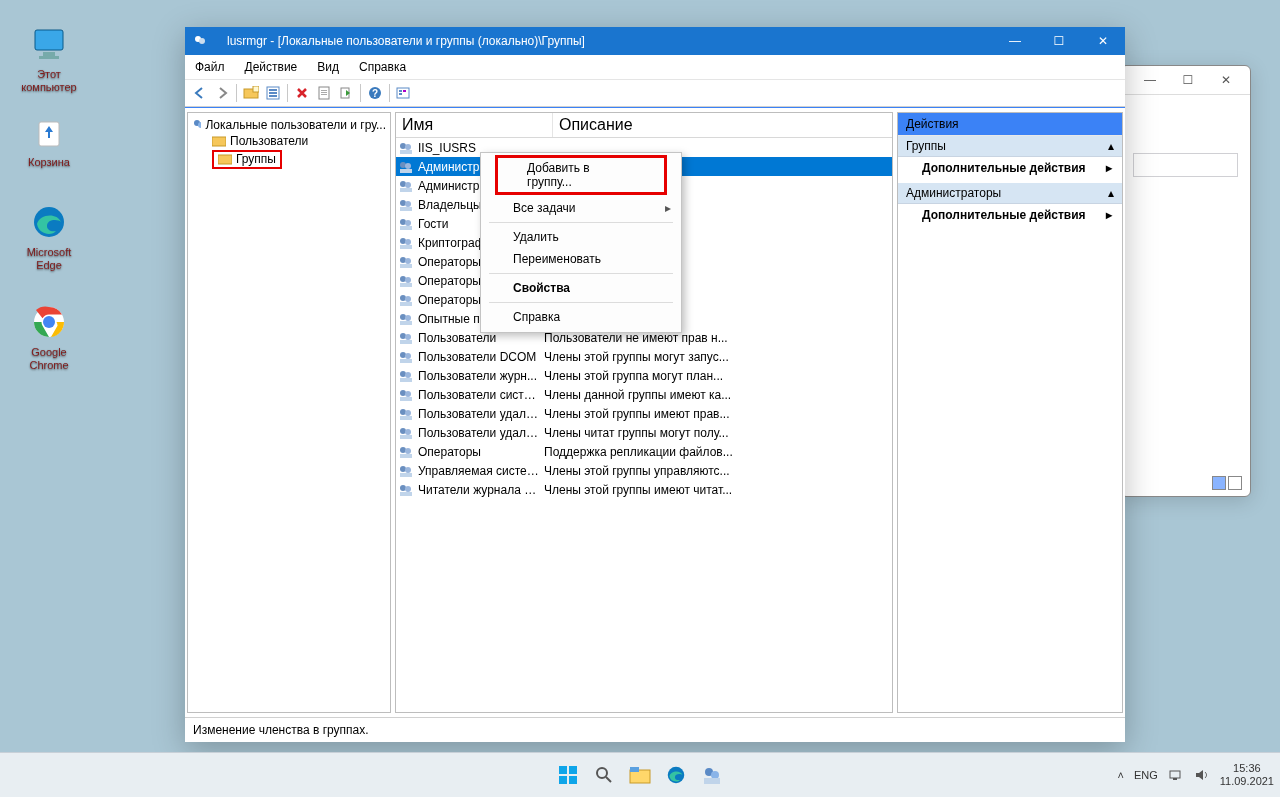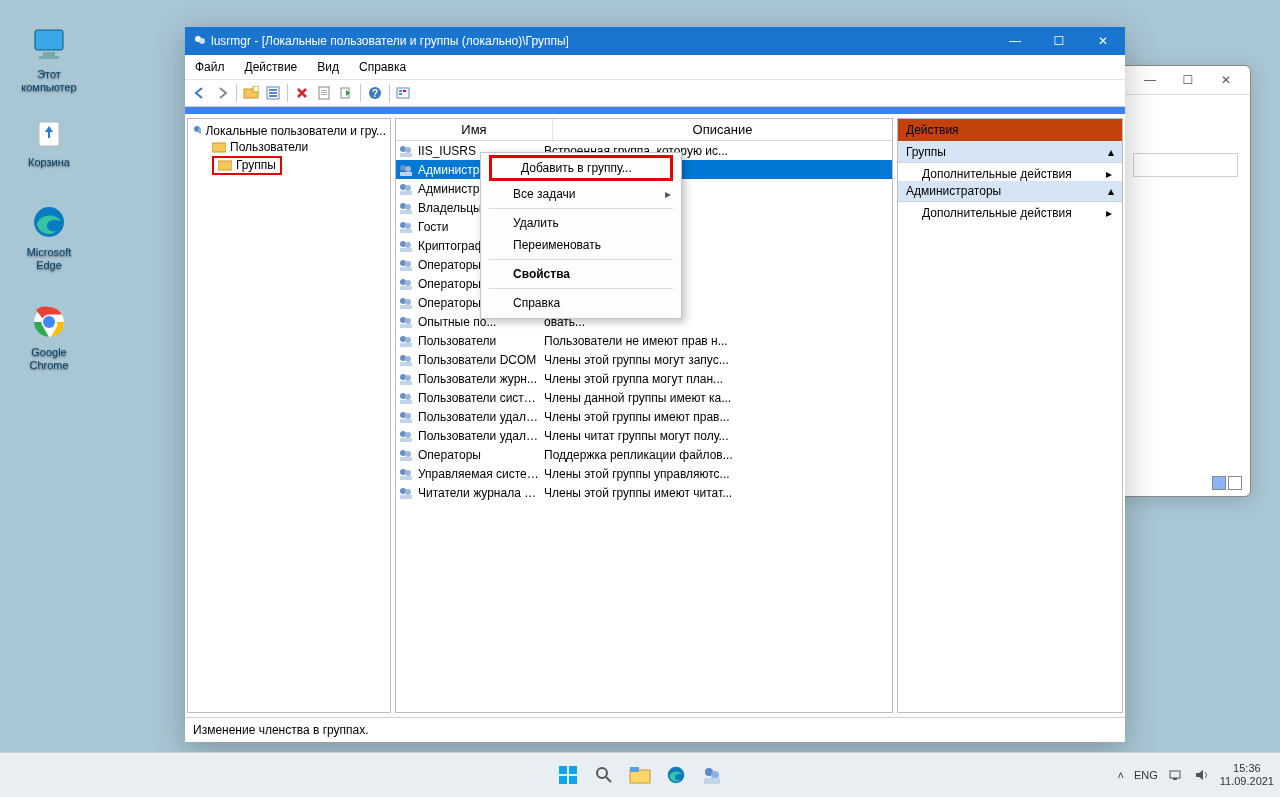--- a/index.html
+++ b/index.html
@@ -8,70 +8,70 @@
     --panel-bg: #ffffff;
     --head-bg: #f0f0f0;
     --sel-bg: #0078d4;
     --desktop: #a9c6d4;
     --taskbar: #e8eef2;
     --highlight: #e60000;
   }
   html,body{margin:0;padding:0;height:100%;font-family:"Segoe UI",Arial,sans-serif;font-size:12px;background:var(--desktop);overflow:hidden;}
   .desktop{position:relative;width:1280px;height:797px;}
   
-  .di{position:absolute;left:14px;width:70px;text-align:center;color:#0c4a6e;text-shadow:0 1px 2px rgba(0,0,0,.6);}
+  .di{position:absolute;left:14px;width:70px;text-align:center;color:#7f1d1d;text-shadow:0 1px 2px rgba(0,0,0,.6);}
   .di .ic{width:44px;height:44px;margin:0 auto 2px;border-radius:4px;display:flex;align-items:center;justify-content:center;}
   .di .lbl{font-size:11px;line-height:13px;}
   
   .bgwin{position:absolute;left:1120px;top:65px;width:129px;height:430px;background:#fff;border:1px solid #888;border-radius:6px;box-shadow:0 4px 20px rgba(0,0,0,.15);}
   .bgwin .tb{height:28px;display:flex;justify-content:flex-end;align-items:center;gap:2px;padding-right:6px;}
   .bgwin .btn{width:36px;height:20px;display:flex;align-items:center;justify-content:center;color:#555;border-radius:3px;}
   .bgwin .body{position:absolute;inset:28px 0 0 0;border-top:1px solid #ddd;}
   .bgwin .line{position:absolute;left:12px;right:12px;height:22px;border:1px solid #d0d0d4;background:#fff;}
   .bgwin .sq{position:absolute;right:8px;bottom:6px;width:12px;height:12px;border:1px solid #888;}
   .bgwin .sq.f{background:#8ab4ff;right:24px;}
   
   .win{position:absolute;left:185px;top:27px;width:940px;height:715px;background:#fff;box-shadow:0 8px 30px rgba(0,0,0,.25);display:flex;flex-direction:column;}
   .titlebar{height:28px;background:#1a75cf;color:#fff;display:flex;align-items:center;font-size:12px;}
-  .titlebar .ti{display:flex;align-items:center;gap:4px;padding-left:8px;flex:1;text-align:center;}
+  .titlebar .ti{display:flex;align-items:center;gap:20px;padding-left:8px;flex:1;text-align:center;}
   .titlebar .wbtn{width:44px;height:28px;display:flex;align-items:center;justify-content:center;color:#fff;}
   .menubar{height:24px;display:flex;align-items:center;border-bottom:1px solid #e5e5e5;}
   .menubar .mi{padding:3px 10px;}
   .toolbar{height:26px;display:flex;align-items:center;border-bottom:1px solid #d0d0d0;padding:0 4px;gap:0;}
   .tico{width:22px;height:22px;display:flex;align-items:center;justify-content:center;border-radius:2px;}
   .tsep{width:1px;height:18px;background:#c8c8c8;margin:0 3px;}
-  .content{flex:1;display:flex;border-top:7px solid #3b82f6;min-height:0;}
+  .content{flex:1;display:flex;border-top:1px solid #3b82f6;min-height:0;}
   .pane{background:#fff;border:1px solid #bdbdbd;margin:4px 2px;overflow:auto;}
   .tree{width:198px;padding:4px 2px;font-size:12px;}
   .tree .node{display:flex;align-items:center;gap:4px;padding:1px 2px;white-space:nowrap;}
   .tree .child{padding-left:22px;}
   .tree .sel{border:2px solid var(--highlight);padding:0 4px 1px;}
   .list{flex:1;display:flex;flex-direction:column;}
   .cols{display:flex;border-bottom:1px solid #d8d8d8;background:#fff;}
-  .col{padding:3px 6px;font-size:13px;text-align:center;}
+  .col{padding:3px 6px;font-size:16px;}
   .col.name{width:144px;border-right:1px solid #e5e5e5;}
   .col.desc{flex:1;}
   .rows{flex:1;position:relative;}
   .row{display:flex;align-items:center;height:19px;font-size:12px;}
   .row .ric{width:16px;height:16px;margin:0 4px 0 2px;flex:none;}
   .row .n{width:122px;white-space:nowrap;overflow:hidden;text-overflow:ellipsis;}
   .row .d{flex:1;white-space:nowrap;overflow:hidden;text-overflow:ellipsis;padding-left:4px;}
   .row.sel{background:var(--sel-bg);color:#fff;}
   .row.sel .d{color:#fff;}
   .actions{width:224px;}
-  .ahd{background:#c2410c;padding:4px 8px;font-size:12px;border-bottom:1px solid #e8e8e8;}
+  .ahd{background:#3b82f6;padding:4px 8px;font-size:12px;border-bottom:1px solid #e8e8e8;}
   .asec{background:#d6e5f3;padding:3px 8px;font-size:12px;display:flex;align-items:center;justify-content:space-between;border-bottom:1px solid #c8d4e2;}
-  .aitm{padding:4px 10px 0 24px;font-size:12px;display:flex;justify-content:space-between;align-items:center;}
+  .aitm{padding:4px 10px 8px 24px;font-size:12px;display:flex;justify-content:space-between;align-items:center;font-weight:bold;}
   .status{height:20px;border-top:1px solid #d0d0d0;padding:2px 8px;font-size:12px;display:flex;align-items:center;}
   
   .ctx{position:absolute;left:480px;top:152px;width:200px;background:#fdfdfd;border:1px solid #c4c4c4;box-shadow:3px 3px 8px rgba(0,0,0,.25);padding:4px 0;z-index:20;}
   .ctx .ci{padding:4px 30px 4px 32px;font-size:12px;position:relative;}
   .ctx .ci.arrow::after{content:"▸";position:absolute;right:10px;color:#555;}
   .ctx .csep{height:1px;background:#dcdcdc;margin:3px 8px;}
-  .ctx .hl{border:3px solid var(--highlight);margin:-2px 8px 2px;padding:3px 27px 3px 29px;}
+  .ctx .hl{border:3px solid var(--highlight);margin:-2px 14px 2px;padding:3px 27px 3px 29px;}
   
   .taskbar{position:absolute;left:0;right:0;bottom:0;height:44px;background:var(--taskbar);display:flex;align-items:center;justify-content:center;border-top:1px solid #c8d0d8;}
   .tcenter{display:flex;gap:8px;align-items:center;}
   .tb-ic{width:28px;height:28px;border-radius:4px;display:flex;align-items:center;justify-content:center;}
   .tright{position:absolute;right:6px;display:flex;align-items:center;gap:10px;font-size:11px;color:#333;}
   .tclock{text-align:center;line-height:13px;}
   
   svg{display:block;}
 </style>
 </head>
@@ -253,21 +253,20 @@
         <div class="rows" id="rows">
             <div class="row">
               <span class="ric">
                 <svg width="16" height="16" viewBox="0 0 16 16">
                   <circle cx="5" cy="6" r="3" fill="#6a8fc0"></circle>
                   <circle cx="10" cy="7" r="3" fill="#9ab6dd"></circle>
                   <rect x="2" y="10" width="12" height="4" fill="#c0d4ea"></rect>
                 </svg>
               </span>
               <span class="n">IIS_IUSRS</span>
-              <span class="d">Встроенная группа, которую ис...</span>
             </div>
             <div class="row sel">
               <span class="ric">
                 <svg width="16" height="16" viewBox="0 0 16 16">
                   <circle cx="5" cy="6" r="3" fill="#6a8fc0"></circle>
                   <circle cx="10" cy="7" r="3" fill="#9ab6dd"></circle>
                   <rect x="2" y="10" width="12" height="4" fill="#c0d4ea"></rect>
                 </svg>
               </span>
               <span class="n">Администрат...</span>

